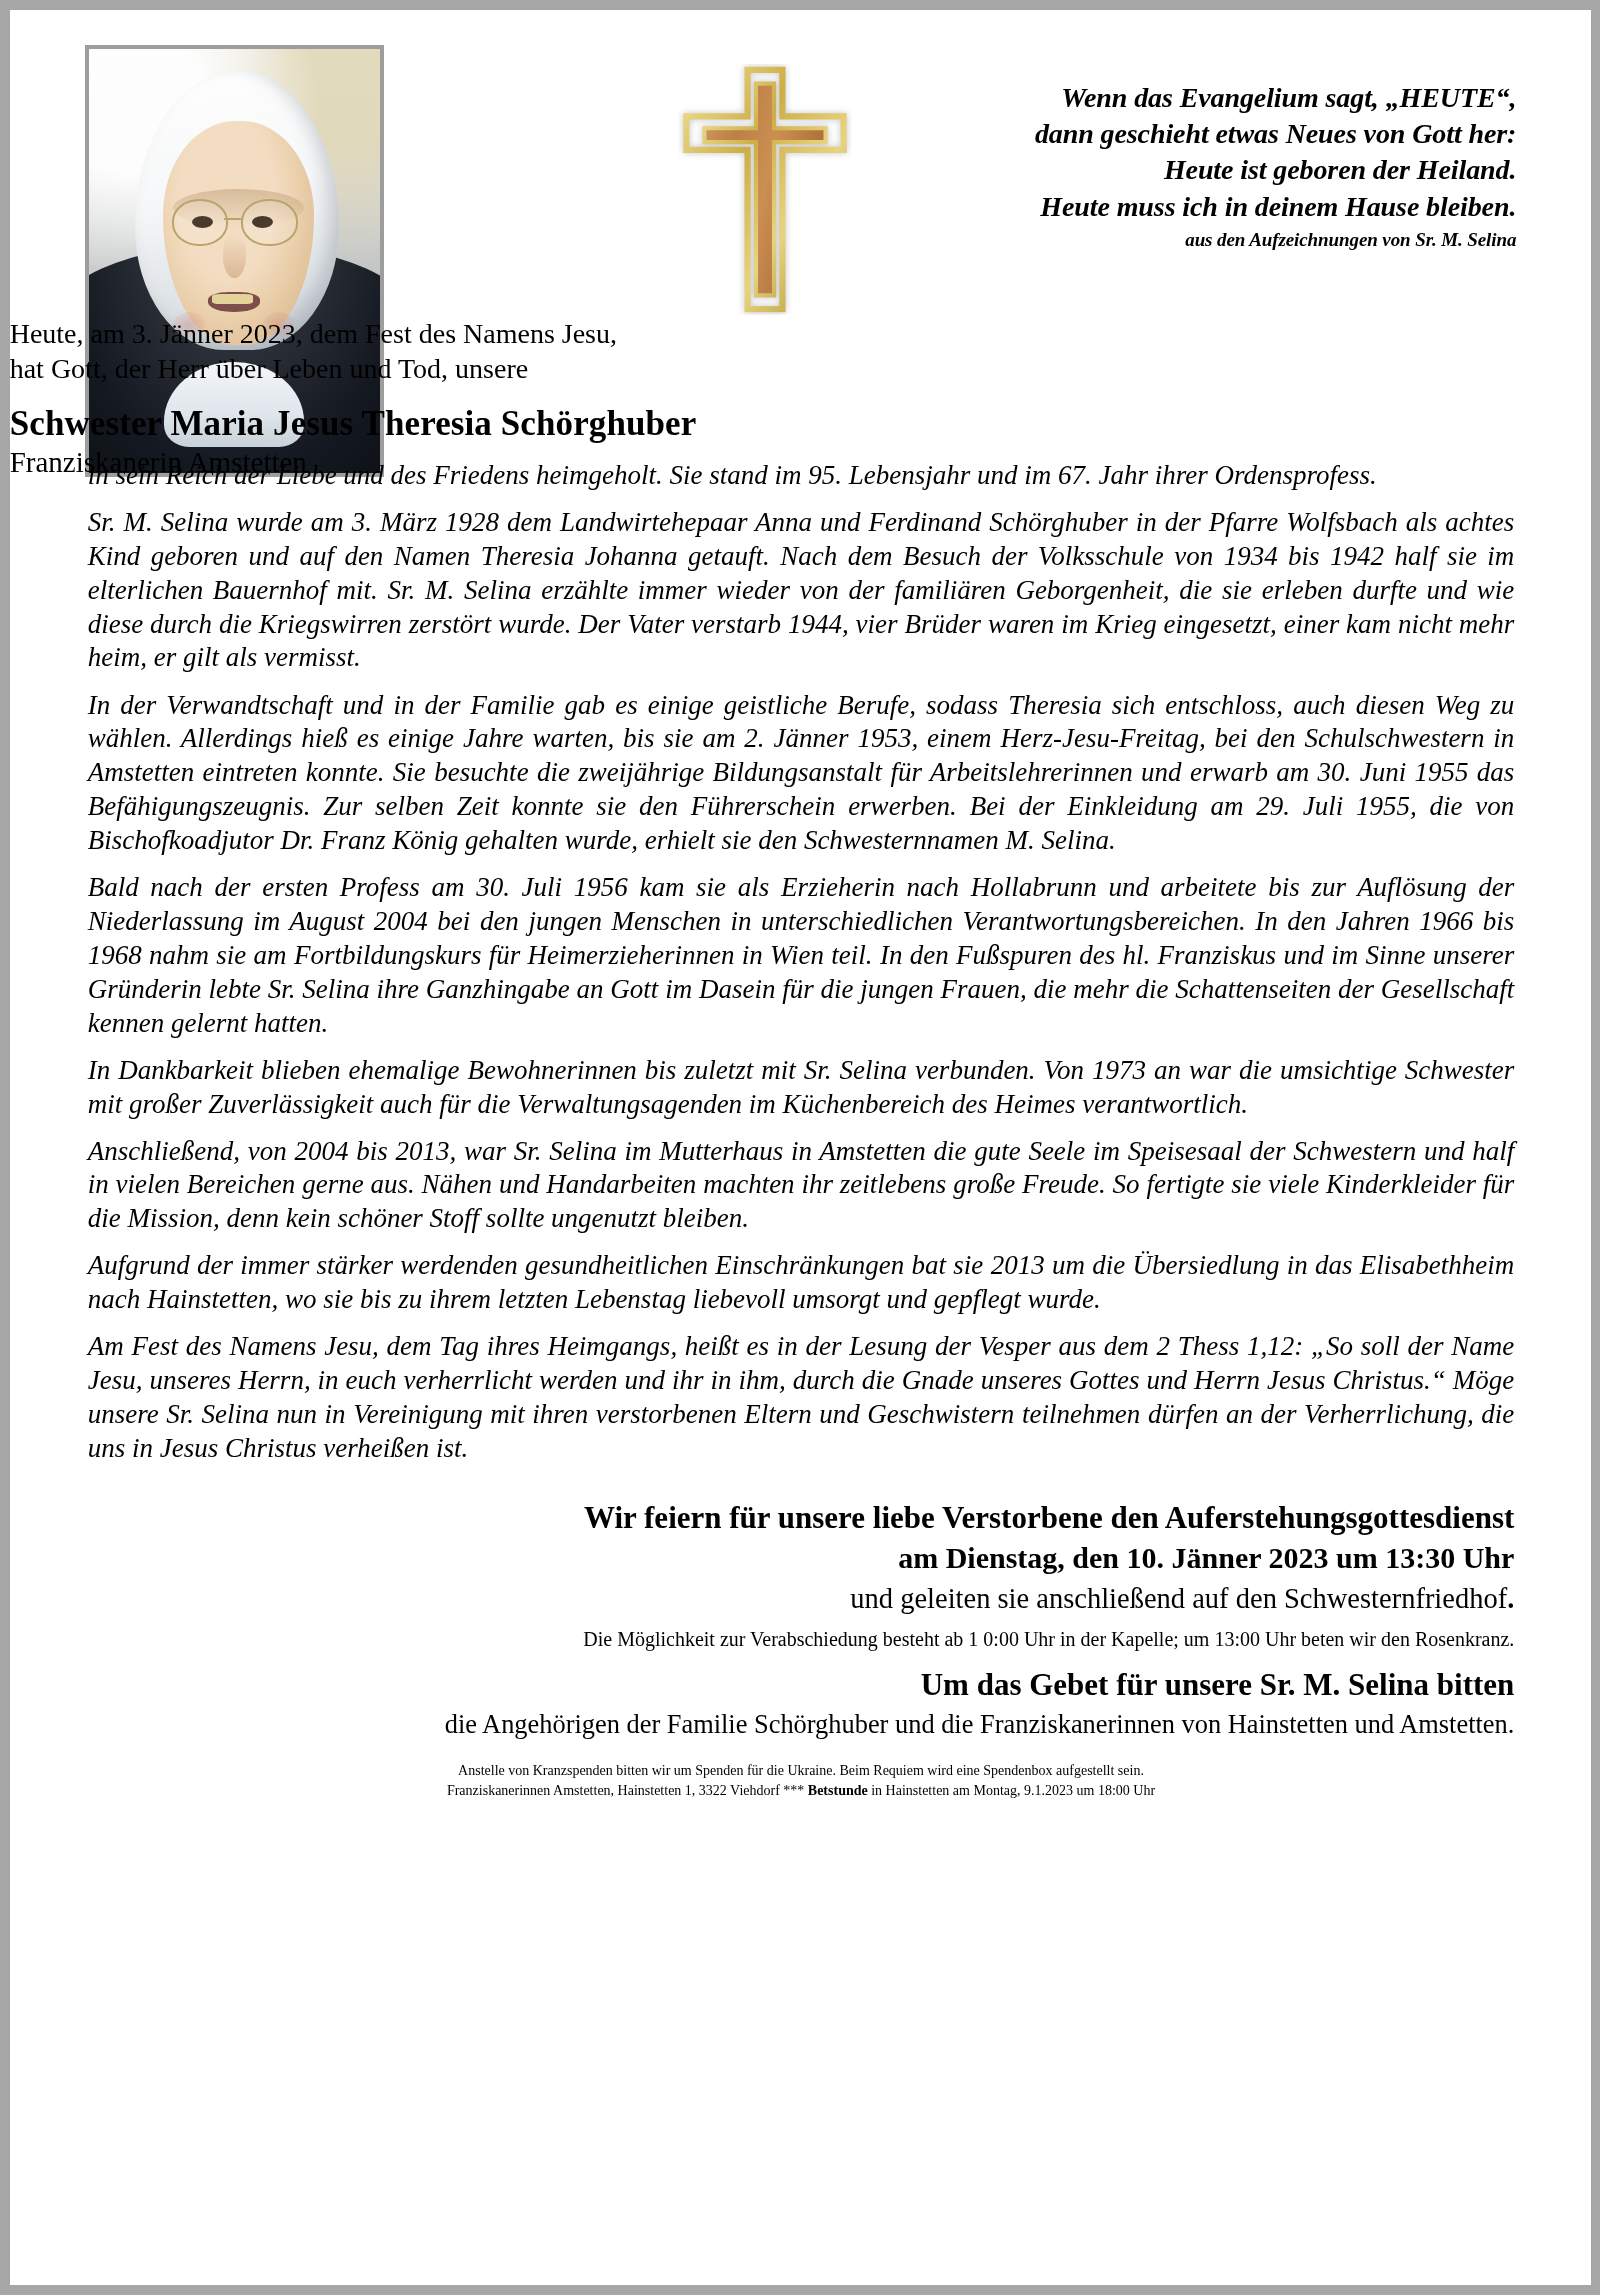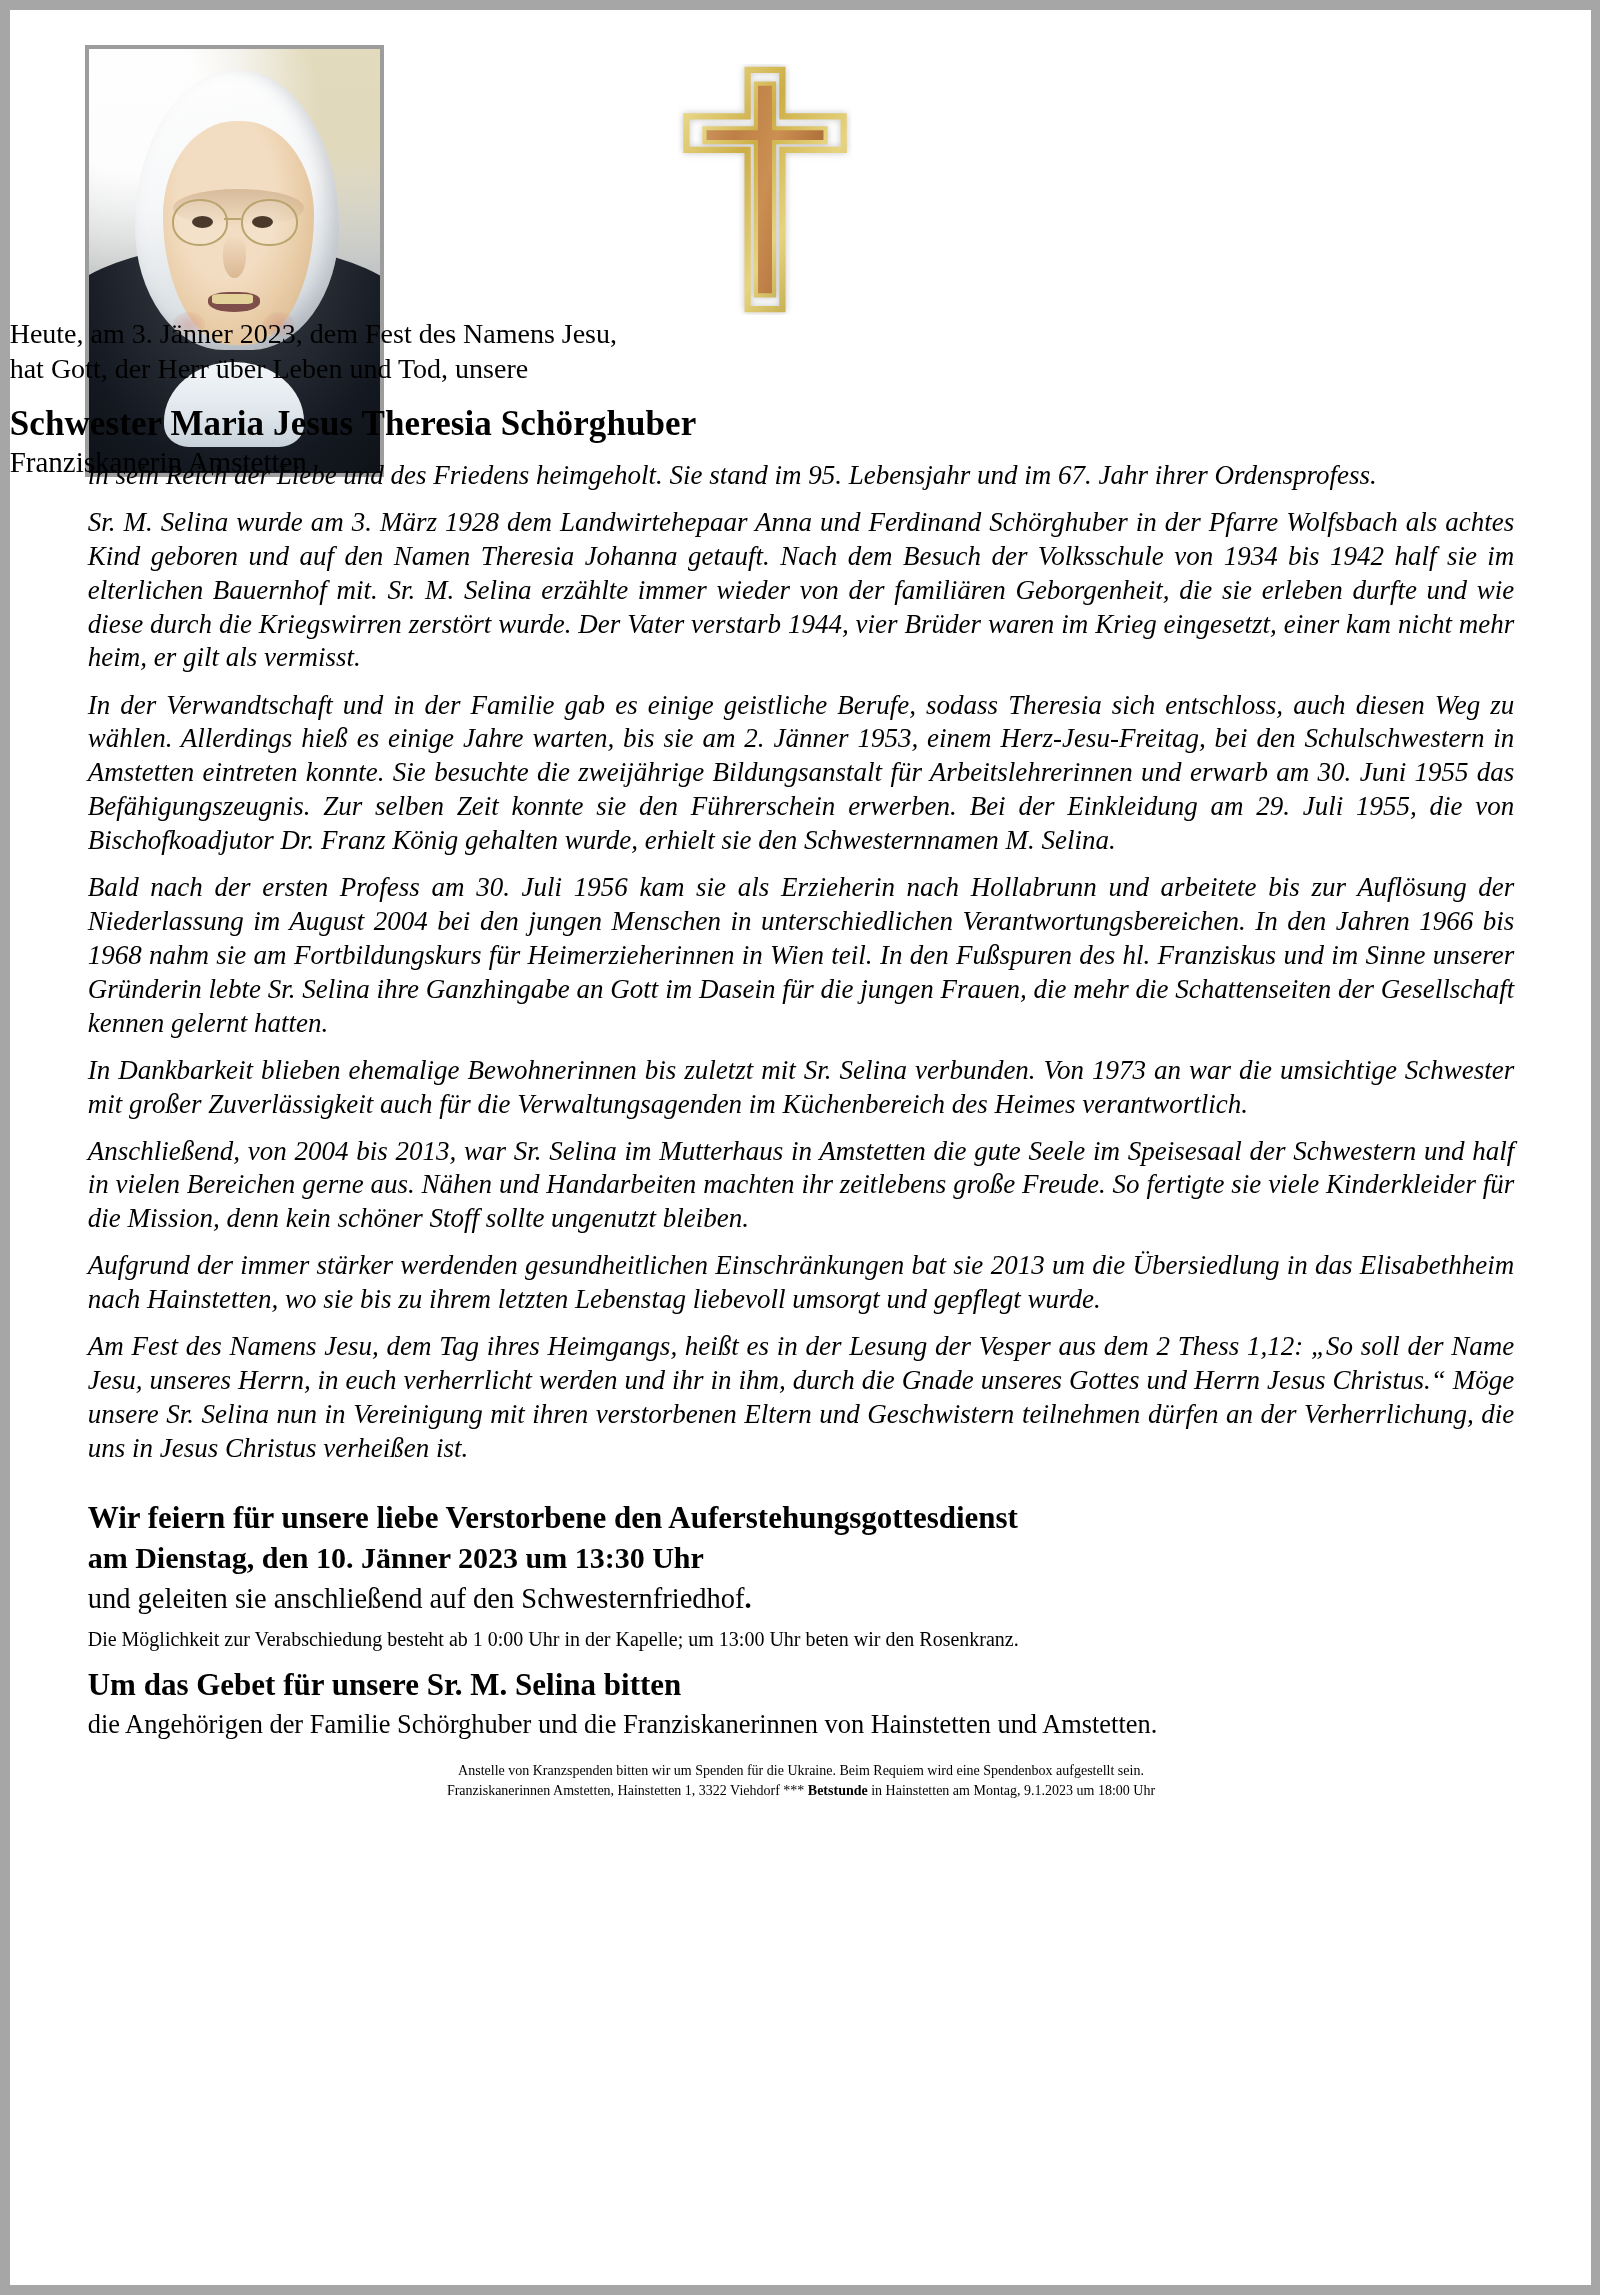--- a/index.html
+++ b/index.html
@@ -247,21 +247,21 @@
     line-height: 1.255;
     text-align: justify;
     text-justify: inter-word;
     margin: 0 0 13.2px 0;
   }
   .para:last-child { margin-bottom: 0; }
 
   
   #service-block {
     margin-top: 31px;
-    text-align: left;
+    text-align: right;
   }
   .service-b1 {
     font-size: 31px;
     font-weight: bold;
     line-height: 1.34;
   }
   .service-b2 {
     font-size: 30px;
     font-weight: bold;
     line-height: 1.34;
@@ -346,20 +346,27 @@
           </defs>
           <g filter="url(#softGlow)">
 
             <path d="M100,8 H150 V75 H238 V123 H150 V352 H100 V123 H12 V75 H100 Z" fill="none" stroke="url(#goldGrad)" stroke-width="9" stroke-linejoin="miter"></path>
 
             <path d="M112,28 H138 V92 H212 V112 H138 V332 H112 V112 H38 V92 H112 Z" fill="url(#woodGrad)" stroke="url(#goldGrad)" stroke-width="6" stroke-linejoin="miter"></path>
           </g>
         </svg>
       </div>
 
+      <div id="quote-block">
+        <div>Wenn das Evangelium sagt, „HEUTE“,</div>
+        <div>dann geschieht etwas Neues von Gott her:</div>
+        <div>Heute ist geboren der Heiland.</div>
+        <div>Heute muss ich in deinem Hause bleiben.</div>
+        <div id="quote-source">aus den Aufzeichnungen von Sr. M. Selina</div>
+      </div>
 
       <div id="announce-block">
         <div class="announce-line">Heute, am 3. Jänner 2023, dem Fest des Namens Jesu,</div>
         <div class="announce-line">hat Gott, der Herr über Leben und Tod, unsere</div>
         <div id="deceased-name">Schwester Maria Jesus Theresia Schörghuber</div>
         <div id="deceased-order">Franziskanerin Amstetten</div>
       </div>
     </div>
 
     <div id="body-text">

